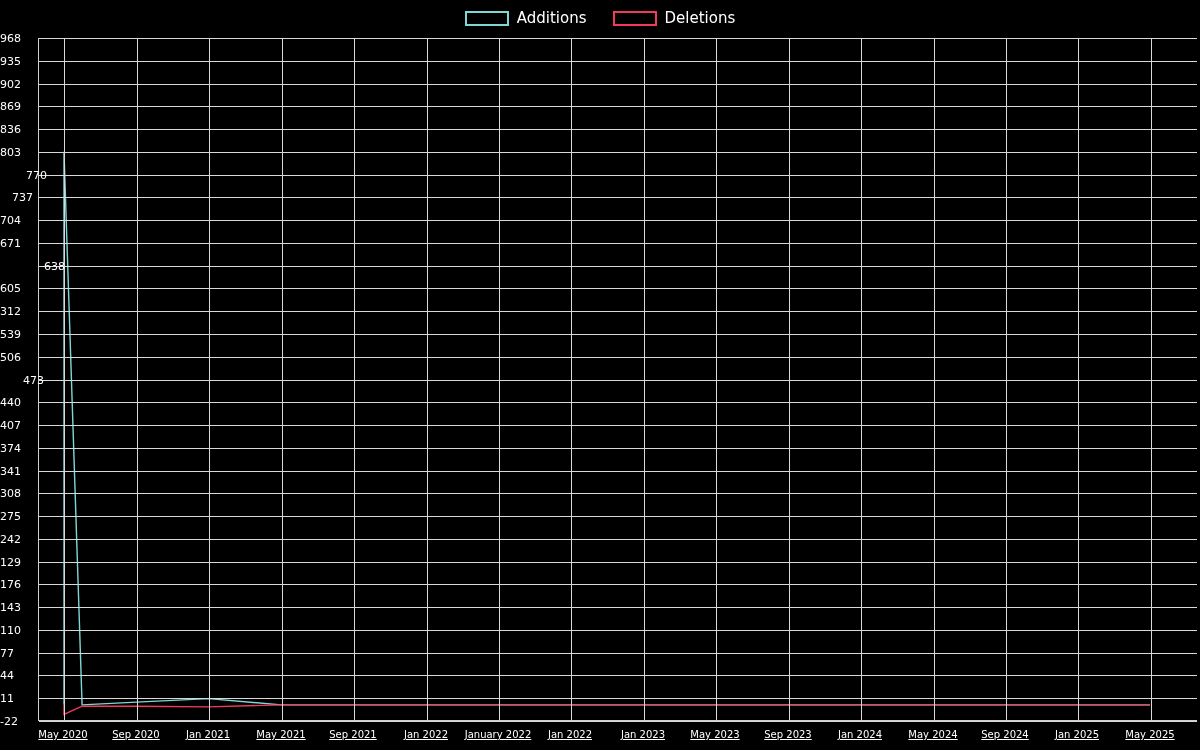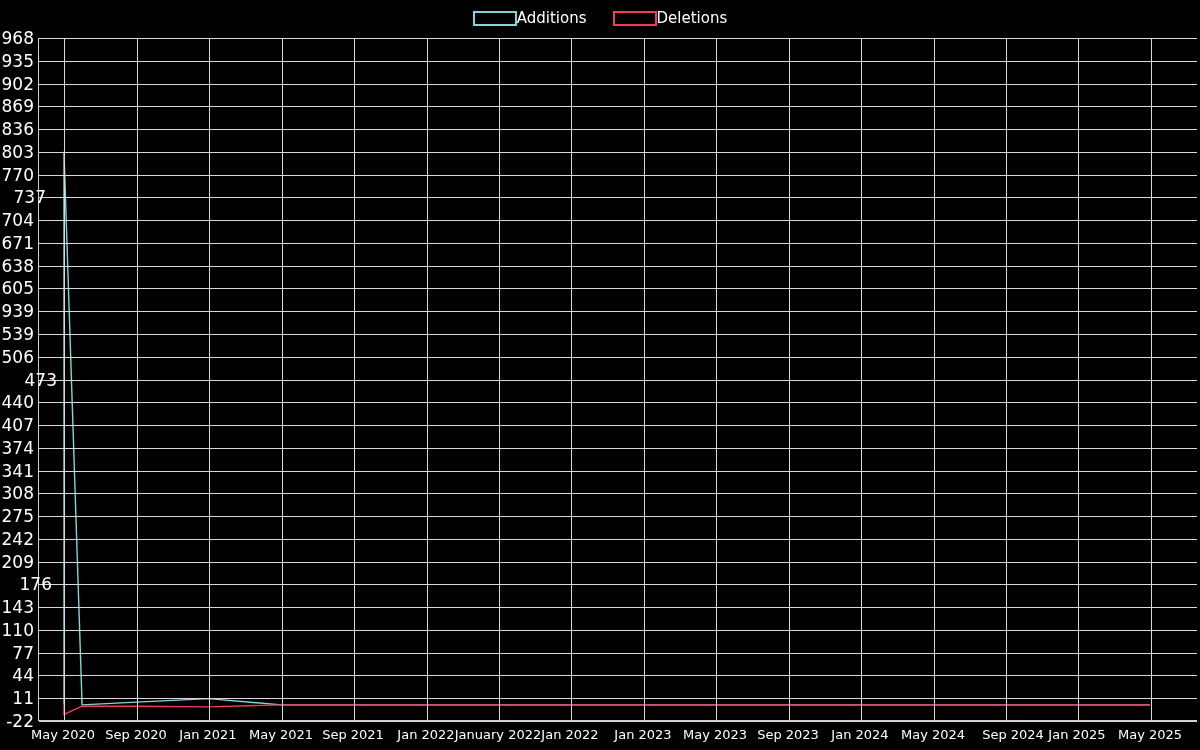--- a/index.html
+++ b/index.html
@@ -29,20 +29,21 @@
     width: 1200px;
     display: flex;
     justify-content: center;
     align-items: center;
     gap: 26px;
     height: 24px;
   }
   .legend-item {
     display: flex;
     align-items: center;
+    gap: 8px;
   }
   .legend-swatch {
     width: 44px;
     height: 15px;
     border: 2px solid #7fd8d8;
     background: transparent;
     box-sizing: border-box;
   }
   .legend-swatch.deletions {
     border-color: #f23b5c;
@@ -83,40 +84,41 @@
     left: 0;
     top: 38px;
     width: 1200px;
     height: 683px;
     pointer-events: none;
   }
   .y-tick {
     position: absolute;
     left: 0;
     width: 34px;
-    text-align: right;
-    font-size: 17px;
+    text-align: left;
+    font-size: 11px;
     line-height: 13px;
     color: #ffffff;
   }
   .x-axis-labels {
     position: absolute;
     left: 0;
     top: 728px;
     width: 1200px;
     height: 20px;
   }
   .x-tick {
     position: absolute;
     top: 0;
-    font-size: 13px;
+    font-size: 10px;
     line-height: 14px;
     color: #ffffff;
     white-space: nowrap;
     transform: translateX(-50%);
+    text-decoration: underline;
   }
 
   
   .series-svg {
     position: absolute;
     left: 0;
     top: 0;
     width: 100%;
     height: 100%;
     overflow: visible;
@@ -192,39 +194,39 @@
       <div class="grid-v" style="left: 1112px;"></div>
     </div>
 
   <div class="y-axis-labels" id="y-axis-labels">
       <div class="y-tick" style="top: -6px;">968</div>
       <div class="y-tick" style="top: 16.7667px;">935</div>
       <div class="y-tick" style="top: 39.5333px;">902</div>
       <div class="y-tick" style="top: 62.3px;">869</div>
       <div class="y-tick" style="top: 85.0667px;">836</div>
       <div class="y-tick" style="top: 107.833px;">803</div>
-      <div class="y-tick" style="top: 130.6px;">770</div>
+      <div class="y-tick" style="top: 130.6px; margin-left: 26px;">770</div>
       <div class="y-tick" style="top: 153.367px; padding-left: 12px;">737</div>
       <div class="y-tick" style="top: 176.133px;">704</div>
       <div class="y-tick" style="top: 198.9px;">671</div>
-      <div class="y-tick" style="top: 221.667px;">638</div>
+      <div class="y-tick" style="top: 221.667px; padding-left: 44px;">638</div>
       <div class="y-tick" style="top: 244.433px;">605</div>
-      <div class="y-tick" style="top: 267.2px;">939</div>
+      <div class="y-tick" style="top: 267.2px;">312</div>
       <div class="y-tick" style="top: 289.967px;">539</div>
       <div class="y-tick" style="top: 312.733px;">506</div>
       <div class="y-tick" style="top: 335.5px; margin-left: 23px;">473</div>
       <div class="y-tick" style="top: 358.267px;">440</div>
       <div class="y-tick" style="top: 381.033px;">407</div>
       <div class="y-tick" style="top: 403.8px;">374</div>
       <div class="y-tick" style="top: 426.567px;">341</div>
       <div class="y-tick" style="top: 449.333px;">308</div>
       <div class="y-tick" style="top: 472.1px;">275</div>
       <div class="y-tick" style="top: 494.867px;">242</div>
-      <div class="y-tick" style="top: 517.633px;">209</div>
-      <div class="y-tick" style="top: 540.4px; padding-left: 18px;">176</div>
+      <div class="y-tick" style="top: 517.633px;">129</div>
+      <div class="y-tick" style="top: 540.4px;">176</div>
       <div class="y-tick" style="top: 563.167px;">143</div>
       <div class="y-tick" style="top: 585.933px;">110</div>
       <div class="y-tick" style="top: 608.7px;">77</div>
       <div class="y-tick" style="top: 631.467px;">44</div>
       <div class="y-tick" style="top: 654.233px;">11</div>
       <div class="y-tick" style="top: 677px;">-22</div>
     </div>
 
   <div class="x-axis-labels" id="x-axis-labels">
       <div class="x-tick" style="left: 63px;">May 2020</div>
@@ -233,18 +235,18 @@
       <div class="x-tick" style="left: 281px;">May 2021</div>
       <div class="x-tick" style="left: 353px;">Sep 2021</div>
       <div class="x-tick" style="left: 426px;">Jan 2022</div>
       <div class="x-tick" style="left: 498px;">January 2022</div>
       <div class="x-tick" style="left: 570px;">Jan 2022</div>
       <div class="x-tick" style="left: 643px;">Jan 2023</div>
       <div class="x-tick" style="left: 715px;">May 2023</div>
       <div class="x-tick" style="left: 788px;">Sep 2023</div>
       <div class="x-tick" style="left: 860px;">Jan 2024</div>
       <div class="x-tick" style="left: 933px;">May 2024</div>
-      <div class="x-tick" style="left: 1005px; margin-left: 8px;">Sep 2024</div>
+      <div class="x-tick" style="left: 1005px;">Sep 2024</div>
       <div class="x-tick" style="left: 1077px;">Jan 2025</div>
       <div class="x-tick" style="left: 1150px;">May 2025</div>
     </div>
 
 </div>
 
 </body></html>

